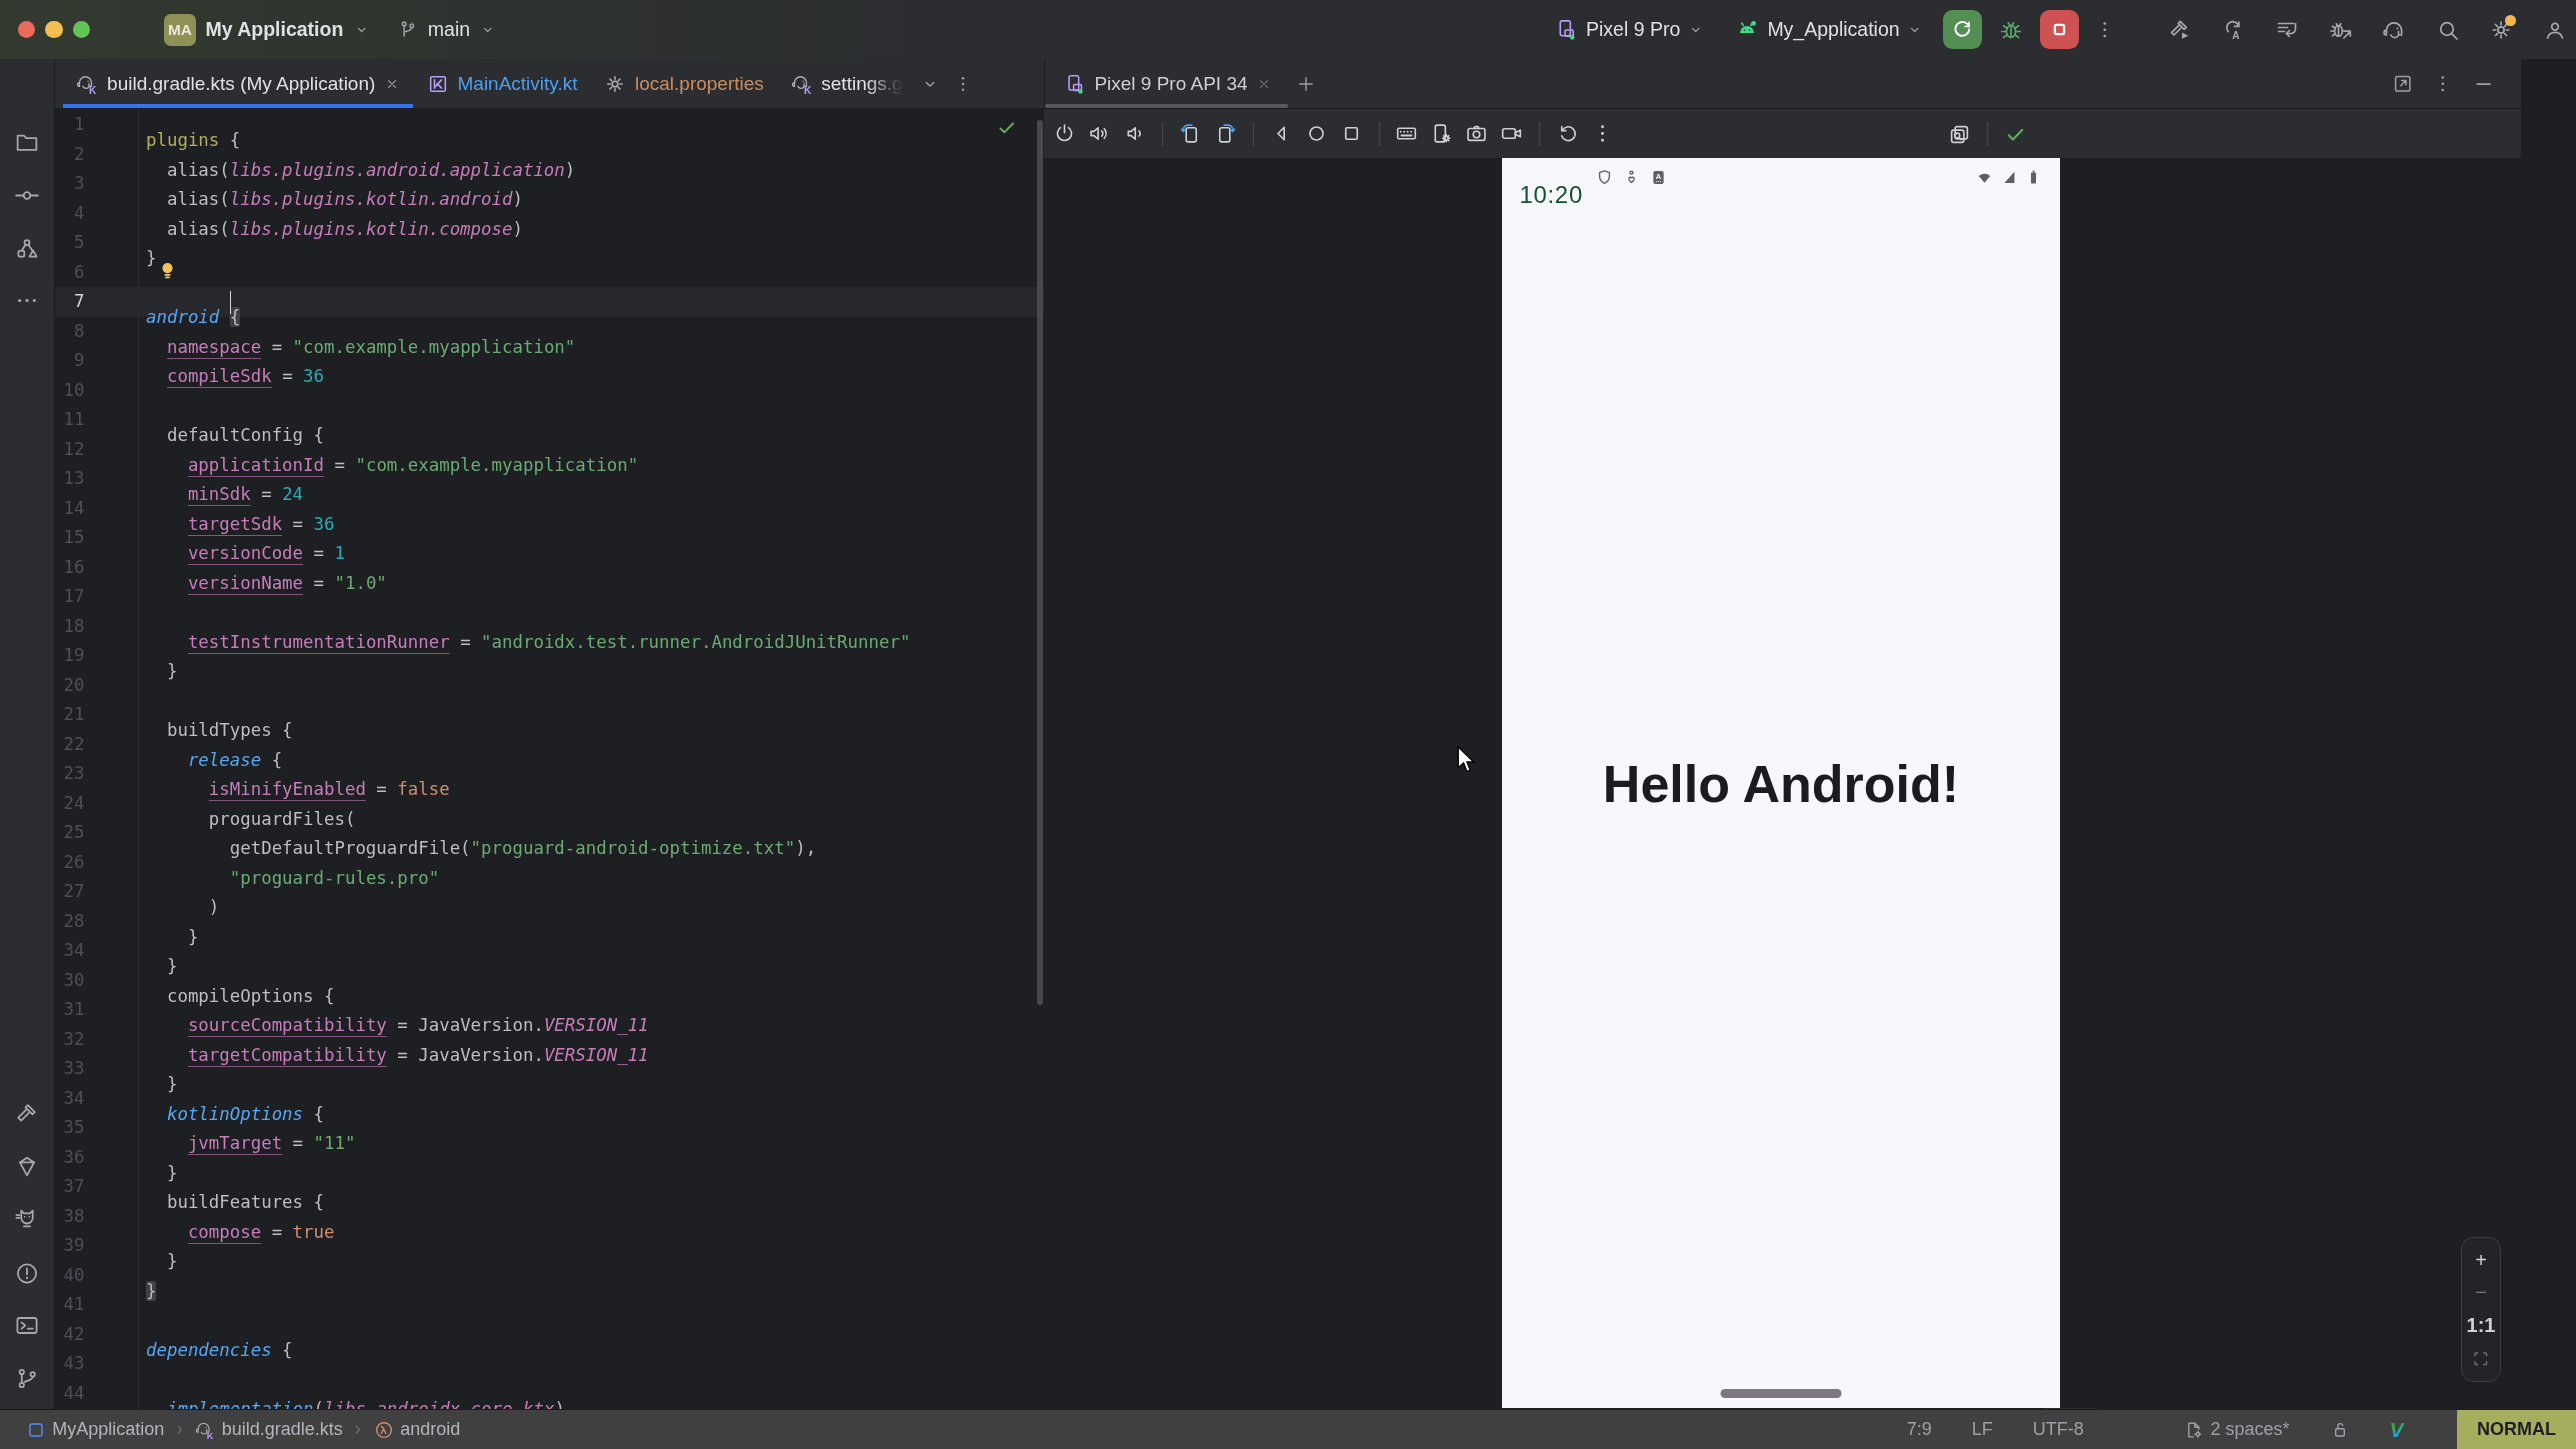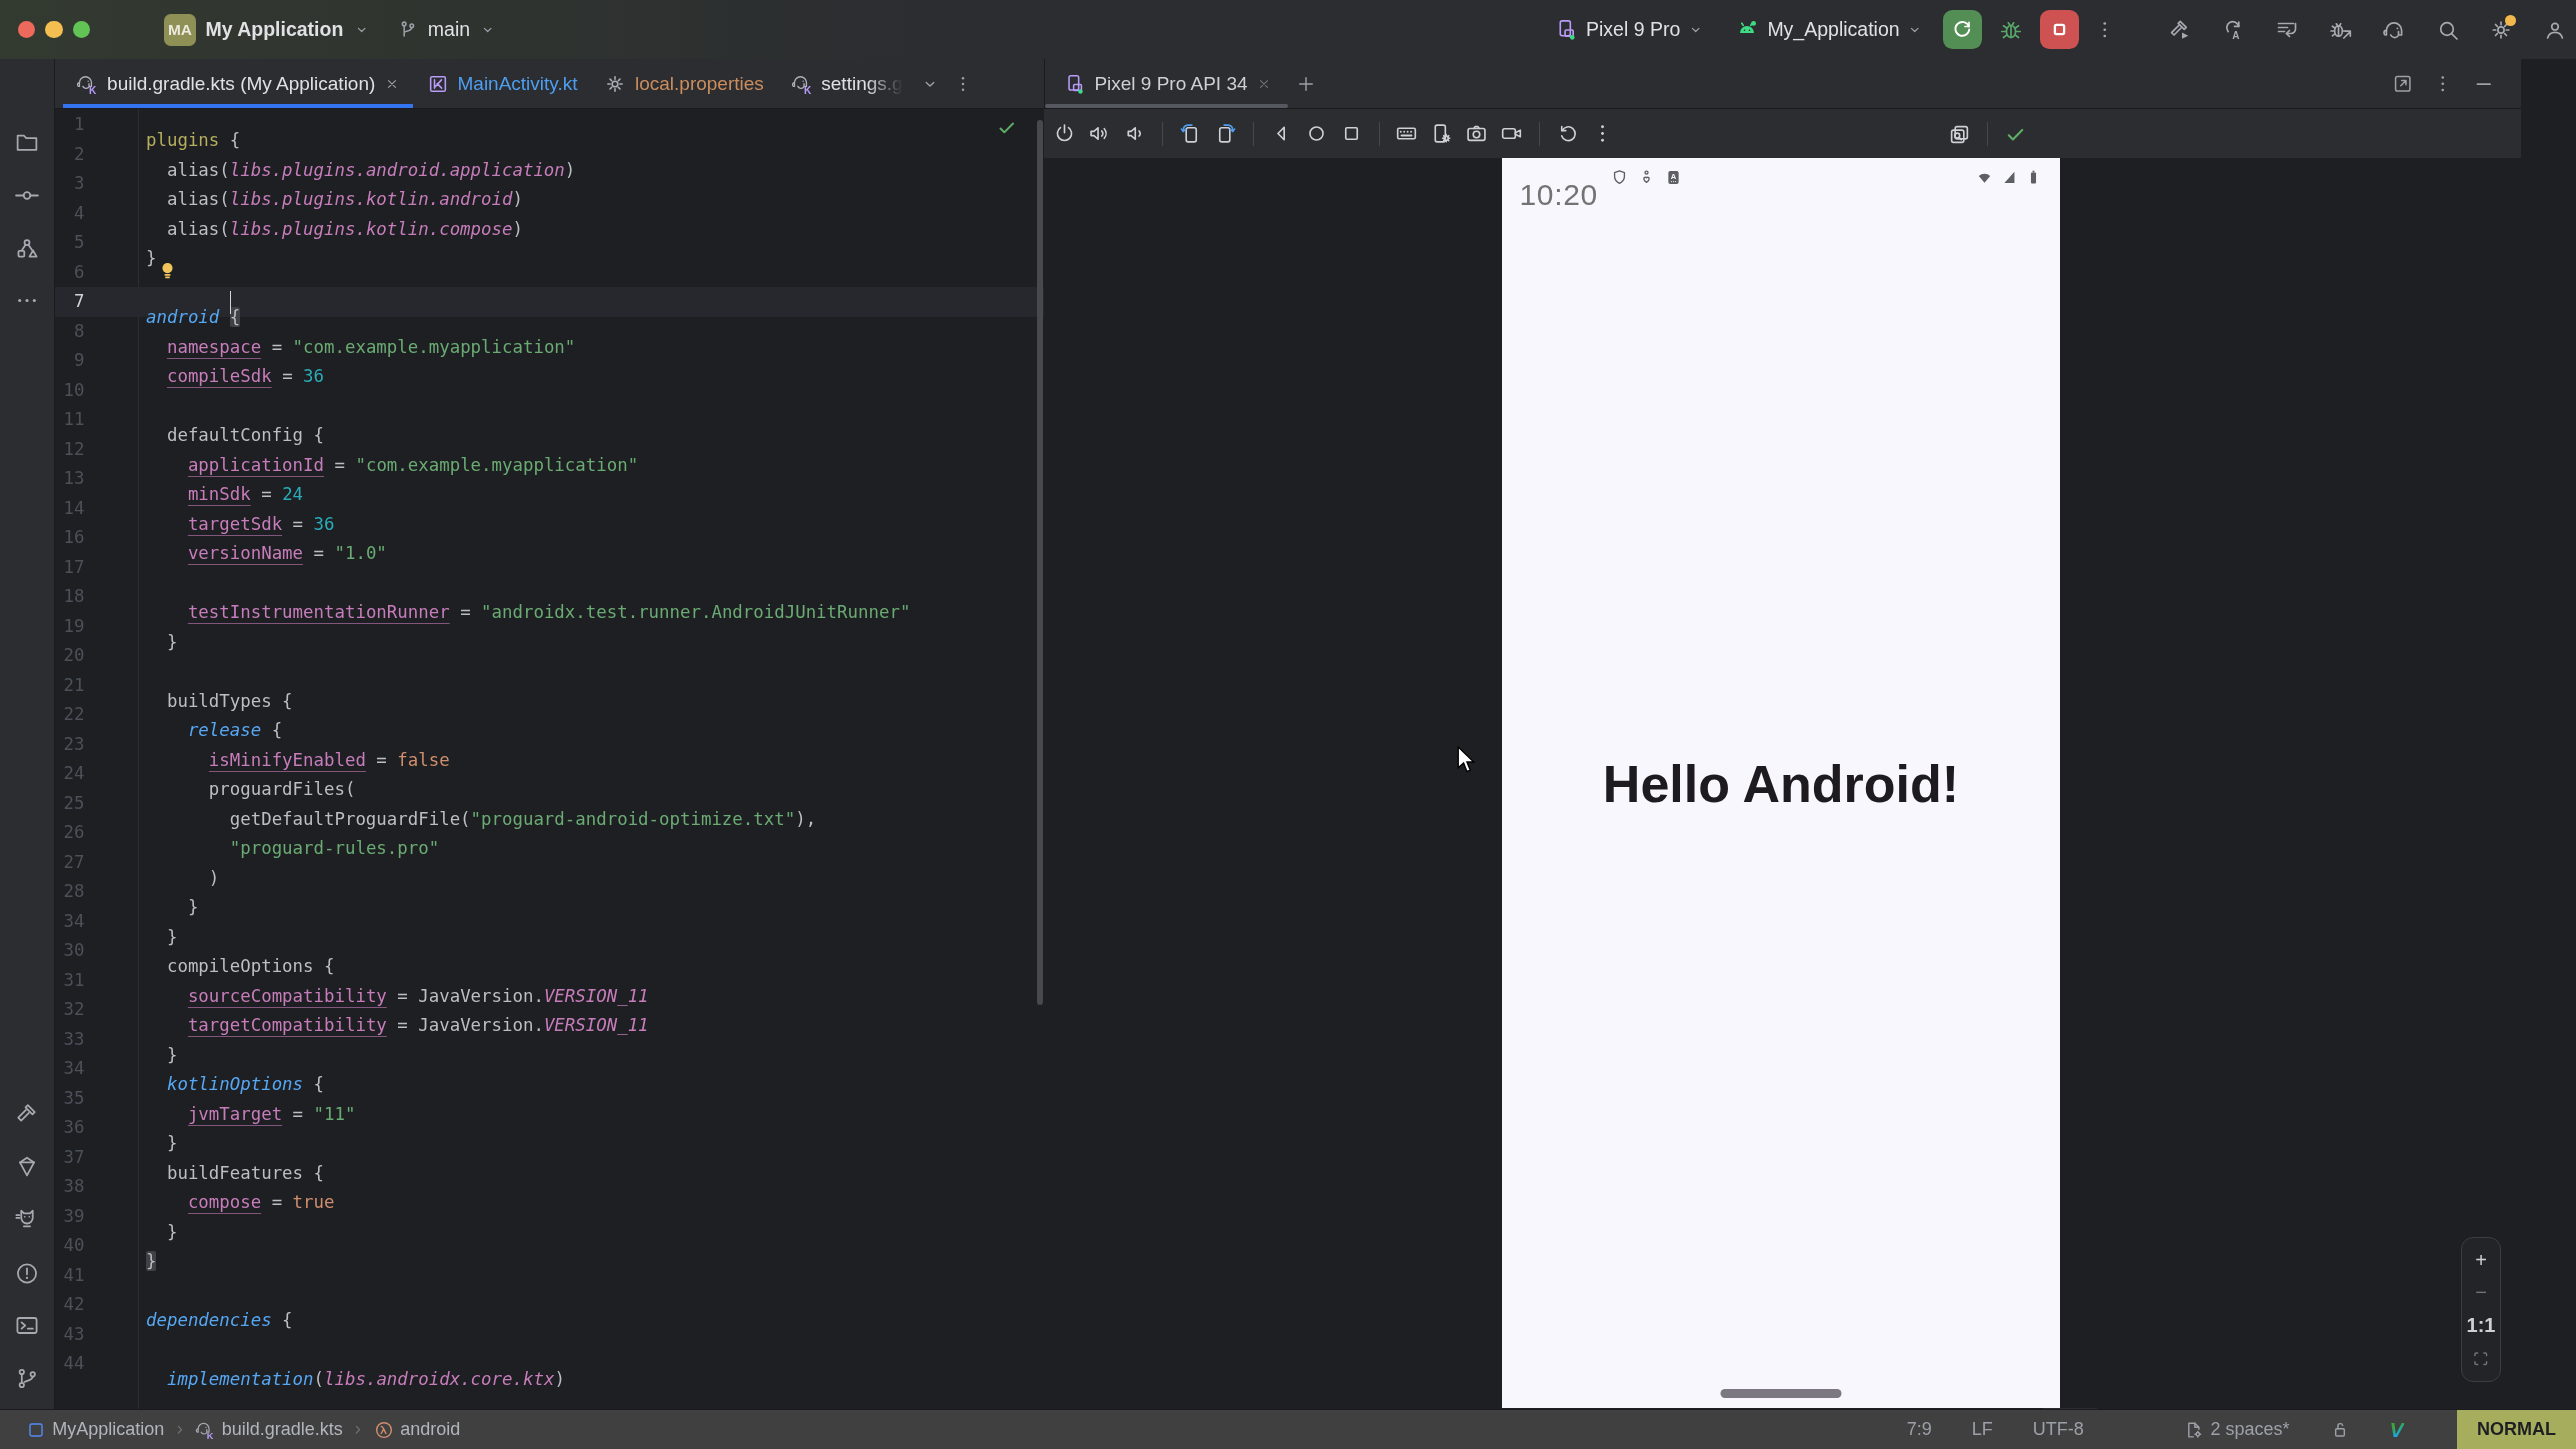--- a/index.html
+++ b/index.html
@@ -95,21 +95,21 @@
     padding-left:9.4px; gap:12px; }
   #device-toolbar .icon { width:23px; height:23px; color:#ced0d6; cursor:pointer; }
   .tdiv { width:0.7px; height:24px; background:#45474c; margin:0 4px; }
   #device-toolbar-right { position:absolute; right:70px; top:109px; height:50px; display:flex;
     align-items:center; gap:12px; }
   #device-toolbar-right .icon { width:23px; height:23px; color:#ced0d6; cursor:pointer; }
   #device-canvas { position:absolute; left:1044px; top:158px; width:1477px; height:1250px; background:#1e1f22; }
   #phone-screen { position:absolute; left:458px; top:0; width:558px; height:1250px; background:#f8f7fd; }
   #phone-statusbar { position:absolute; left:0; top:0; width:100%; height:38px; display:flex;
     align-items:center; padding:0 17.4px; color:#5d5f63; }
-  #status-time { font-size:30px; color:#737373; letter-spacing:0.7px;margin-top:36px; }
+  #status-time { font-size:24px; color:#14532d; letter-spacing:0.7px;margin-top:36px; }
   .ph-icons { display:flex; align-items:center; gap:8px; margin-left:12px; }
   .ph-icons .icon { width:19px; height:19px; }
   .ph-icons.right { margin-left:auto; gap:5.4px; }
   #hello-text { position:absolute; left:0; top:596px; width:100%; text-align:center;
     font-size:52px; font-weight:bold; color:#1d1b20; letter-spacing:0; }
   #nav-pill { position:absolute; left:50%; transform:translateX(-50%); bottom:10px; width:121px;
     height:8.7px; border-radius:4.7px; background:#7b7881; }
   #zoom-controls { position:absolute; left:1417px; top:1079px; width:40px; height:145px;
     border:0.7px solid #3c3e43; border-radius:12px; background:rgba(43,45,48,.35);
     display:flex; flex-direction:column; align-items:center; justify-content:space-around; padding:5.4px 0; }
@@ -560,20 +560,21 @@
               <path d="M9.8 16.6h4.4M10.5 19.2h3" stroke="#f2c55c" stroke-width="2"></path>
             </svg></span></div>
         <div class="crow active"><span class="ln">7</span><span class="ct"><span class="tk-b">android</span><span class="tk-p"> </span><span class="tk-hb">{</span></span><span id="caret" style="left: calc(8ch + 91px);"></span></div>
         <div class="crow"><span class="ln">8</span><span class="ct"><span class="tk-p">  </span><span class="tk-r">namespace</span><span class="tk-p"> = </span><span class="tk-s">"com.example.myapplication"</span></span></div>
         <div class="crow"><span class="ln">9</span><span class="ct"><span class="tk-p">  </span><span class="tk-r">compileSdk</span><span class="tk-p"> = </span><span class="tk-n">36</span></span></div>
         <div class="crow"><span class="ln">10</span><span class="ct"></span></div>
         <div class="crow"><span class="ln">11</span><span class="ct"><span class="tk-p">  defaultConfig {</span></span></div>
         <div class="crow"><span class="ln">12</span><span class="ct"><span class="tk-p">    </span><span class="tk-r">applicationId</span><span class="tk-p"> = </span><span class="tk-s">"com.example.myapplication"</span></span></div>
         <div class="crow"><span class="ln">13</span><span class="ct"><span class="tk-p">    </span><span class="tk-r">minSdk</span><span class="tk-p"> = </span><span class="tk-n">24</span></span></div>
         <div class="crow"><span class="ln">14</span><span class="ct"><span class="tk-p">    </span><span class="tk-r">targetSdk</span><span class="tk-p"> = </span><span class="tk-n">36</span></span></div>
+        <div class="crow"><span class="ln">15</span><span class="ct"><span class="tk-p">    </span><span class="tk-r">versionCode</span><span class="tk-p"> = </span><span class="tk-n">1</span></span></div>
         <div class="crow"><span class="ln">16</span><span class="ct"><span class="tk-p">    </span><span class="tk-r">versionName</span><span class="tk-p"> = </span><span class="tk-s">"1.0"</span></span></div>
         <div class="crow"><span class="ln">17</span><span class="ct"></span></div>
         <div class="crow"><span class="ln">18</span><span class="ct"><span class="tk-p">    </span><span class="tk-r">testInstrumentationRunner</span><span class="tk-p"> = </span><span class="tk-s">"androidx.test.runner.AndroidJUnitRunner"</span></span></div>
         <div class="crow"><span class="ln">19</span><span class="ct"><span class="tk-p">  }</span></span></div>
         <div class="crow"><span class="ln">20</span><span class="ct"></span></div>
         <div class="crow"><span class="ln">21</span><span class="ct"><span class="tk-p">  buildTypes {</span></span></div>
         <div class="crow"><span class="ln">22</span><span class="ct"><span class="tk-p">    </span><span class="tk-b">release</span><span class="tk-p"> {</span></span></div>
         <div class="crow"><span class="ln">23</span><span class="ct"><span class="tk-p">      </span><span class="tk-r">isMinifyEnabled</span><span class="tk-p"> = </span><span class="tk-k">false</span></span></div>
         <div class="crow"><span class="ln">24</span><span class="ct"><span class="tk-p">      proguardFiles(</span></span></div>
         <div class="crow"><span class="ln">25</span><span class="ct"><span class="tk-p">        getDefaultProguardFile(</span><span class="tk-s">"proguard-android-optimize.txt"</span><span class="tk-p">),</span></span></div>

